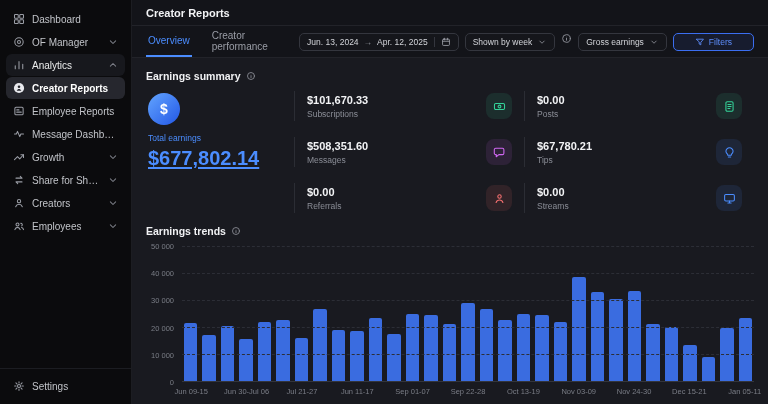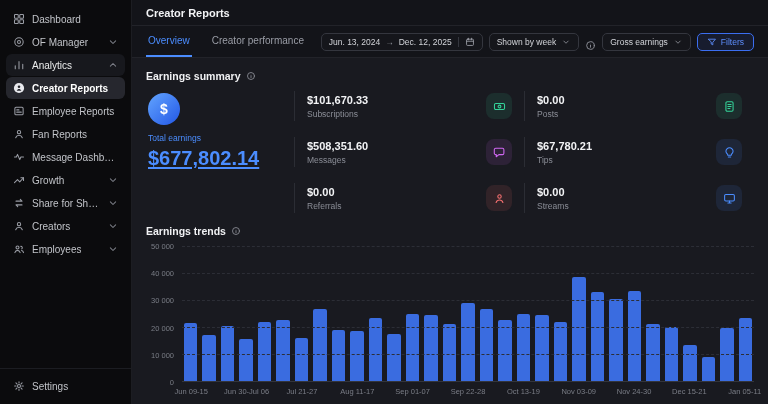--- a/index.html
+++ b/index.html
@@ -23,29 +23,29 @@
   
   .main { flex:1; min-width:0; display:flex; flex-direction:column; background:#131419; }
   .topbar { height:26px; flex:0 0 26px; display:flex; align-items:center; padding:0 14px; border-bottom:1px solid #222329; }
   .topbar h1 { margin:0; font-size:11px; font-weight:bold; color:#f2f3f5; }
 
   .tabsbar { height:32px; flex:0 0 32px; display:flex; align-items:center; justify-content:space-between; padding:0 14px 0 14px; border-bottom:1px solid #222329; }
   .tabs { display:flex; gap:18px; height:100%; }
   .tab { display:flex; align-items:center; font-size:10px; color:#9a9da6; border-bottom:2px solid transparent; padding:0 2px; cursor:pointer; }
   .tab.active { color:#4b8dff; border-bottom-color:#4b8dff; font-weight:normal; }
 
-  .controls { display:flex; align-items:flex-end; gap:6px; font-size:8.5px; color:#d2d4d9; }
+  .controls { display:flex; align-items:flex-start; gap:6px; font-size:8.5px; color:#d2d4d9; }
   .ctrl-box { display:flex; align-items:center; gap:5px; border:1px solid #34363e; border-radius:5px; padding:3px 7px; background:#15161b; white-space:nowrap; cursor:pointer; }
   .ctrl-box svg, .info-btn svg, .filters svg { width:10px; height:10px; stroke:currentColor; fill:none; stroke-width:1.4; stroke-linecap:round; stroke-linejoin:round; }
   .arrow { color:#8a8d95; }
   .cal { border-left:1px solid #34363e; padding-left:6px; margin-left:1px; display:flex; color:#9a9da5; }
   .chevsm { color:#8a8d95; display:flex; }
   .info-btn { color:#8a8d95; display:flex; cursor:pointer; }
   .info-btn svg { width:11px; height:11px; }
-  .filters { display:flex; align-items:center; gap:4px; border:1px solid #3b6ef0; color:#5e8efd; background:rgba(60,110,240,0.10); border-radius:5px; padding:3px 9px; font-size:8.5px; font-family:inherit; cursor:pointer; }
+  .filters { display:flex; align-items:center; gap:4px; border:1px solid #3b6ef0; color:#5e8efd; background:rgba(60,110,240,0.10); border-radius:5px; padding:3px 21px; font-size:8.5px; font-family:inherit; cursor:pointer; }
 
   .content { flex:1; background:#191a20; padding:10px 14px 4px; overflow:hidden; }
   .section-title { display:flex; align-items:center; gap:5px; font-size:10.5px; font-weight:bold; color:#f0f1f3; margin:2px 0 9px; }
   .section-title .info-btn svg { width:10px; height:10px; }
 
   
   .summary { display:flex; margin-bottom:12px; }
   .total { flex:0 0 148px; width:148px; padding:2px 8px 2px 2px; }
   .total-icon { width:32px; height:32px; border-radius:50%; background:linear-gradient(135deg,#63a5ff,#2257e6); display:flex; align-items:center; justify-content:center; color:#fff; font-weight:bold; font-size:14px; }
   .total-label { color:#4b8dff; font-size:8.5px; margin-top:8px; }
@@ -130,29 +130,20 @@
             <svg viewBox="0 0 16 16">
               <rect x="2.5" y="3" width="11" height="10" rx="1.5"></rect>
               <path d="M5 6.5h3M5 9.5h6"></path>
             </svg>
           </span>
         <span class="slabel">Employee Reports</span>
       </div>
       <div class="side-item">
         <span class="sicon">
             <svg viewBox="0 0 16 16">
-              <circle cx="8" cy="5.5" r="2.2"></circle>
-              <path d="M3.6 13c.8-2.2 2.4-3.3 4.4-3.3s3.6 1.1 4.4 3.3"></path>
-            </svg>
-          </span>
-        <span class="slabel">Fan Reports</span>
-      </div>
-      <div class="side-item">
-        <span class="sicon">
-            <svg viewBox="0 0 16 16">
               <path d="M2 8h2.5L6 4.5l3 7L10.5 8H14"></path>
             </svg>
           </span>
         <span class="slabel">Message Dashboard</span>
       </div>
       <div class="side-item">
         <span class="sicon">
             <svg viewBox="0 0 16 16">
               <path d="M2 11.5l4-4 3 3 5-5.5"></path>
               <path d="M10.5 5h3.5v3.5"></path>
@@ -228,21 +219,21 @@
 
     <div class="tabsbar">
       <div class="tabs">
         <div class="tab active">Overview</div>
         <div class="tab">Creator performance</div>
       </div>
       <div class="controls">
         <div class="ctrl-box">
           <span>Jun. 13, 2024</span>
           <span class="arrow">→</span>
-          <span>Dec. 12, 2025</span>
+          <span>Apr. 12, 2025</span>
           <span class="cal">
               <svg viewBox="0 0 16 16">
                 <rect x="2.5" y="3.5" width="11" height="10" rx="1.5"></rect>
                 <path d="M2.5 6.8h11M5.5 2v2.5M10.5 2v2.5"></path>
               </svg>
             </span>
         </div>
         <div class="ctrl-box">
           <span>Shown by week</span>
           <span class="chevsm">
@@ -430,21 +421,21 @@
               <div class="gridline" style="top: 60%;"></div>
               <div class="gridline" style="top: 80%;"></div>
             </div>
         </div>
         <div class="x-row">
           <div class="x-spacer"></div>
           <div class="x-axis">
               <div class="xtick" style="left: 1.6129%;">Jun 09-15</div>
               <div class="xtick" style="left: 11.2903%;">Jun 30-Jul 06</div>
               <div class="xtick" style="left: 20.9677%;">Jul 21-27</div>
-              <div class="xtick" style="left: 30.6452%;">Aug 11-17</div>
+              <div class="xtick" style="left: 30.6452%;">Jun 11-17</div>
               <div class="xtick" style="left: 40.3226%;">Sep 01-07</div>
               <div class="xtick" style="left: 50%;">Sep 22-28</div>
               <div class="xtick" style="left: 59.6774%;">Oct 13-19</div>
               <div class="xtick" style="left: 69.3548%;">Nov 03-09</div>
               <div class="xtick" style="left: 79.0323%;">Nov 24-30</div>
               <div class="xtick" style="left: 88.7097%;">Dec 15-21</div>
               <div class="xtick" style="left: 98.3871%;">Jan 05-11</div>
             </div>
         </div>
       </div>

